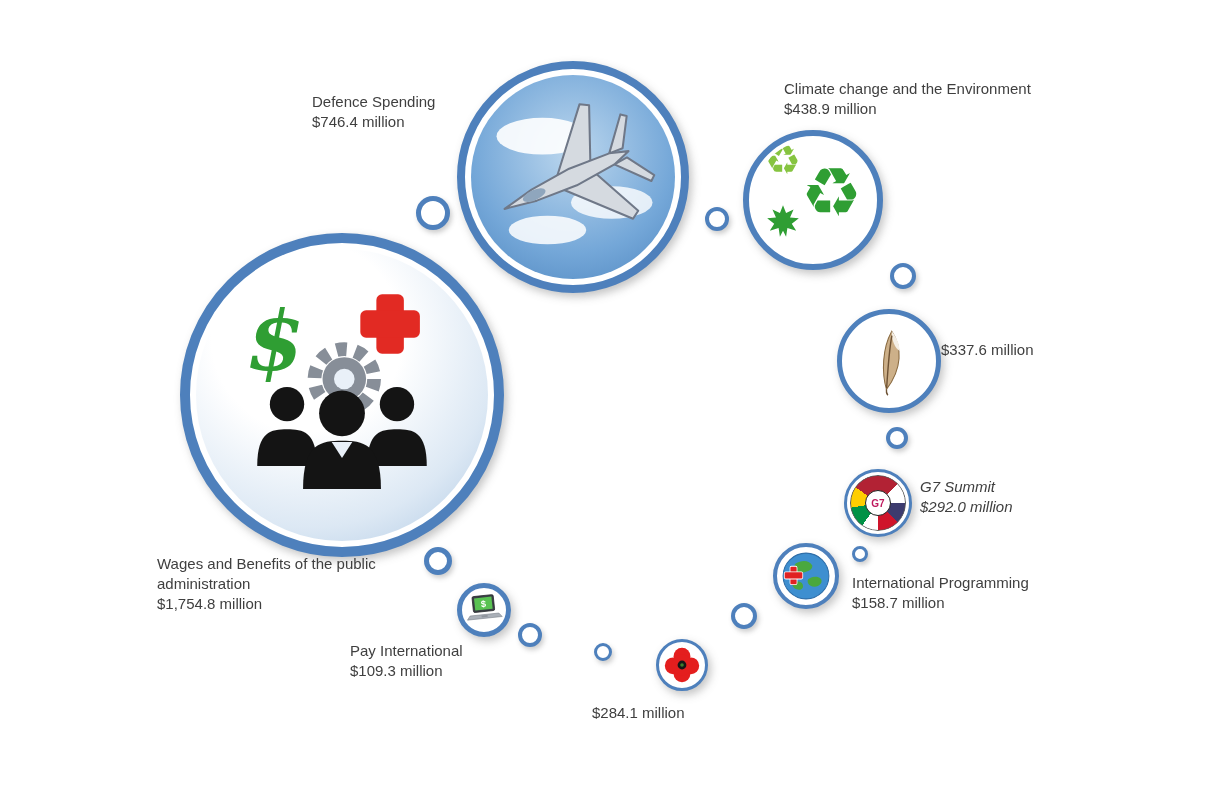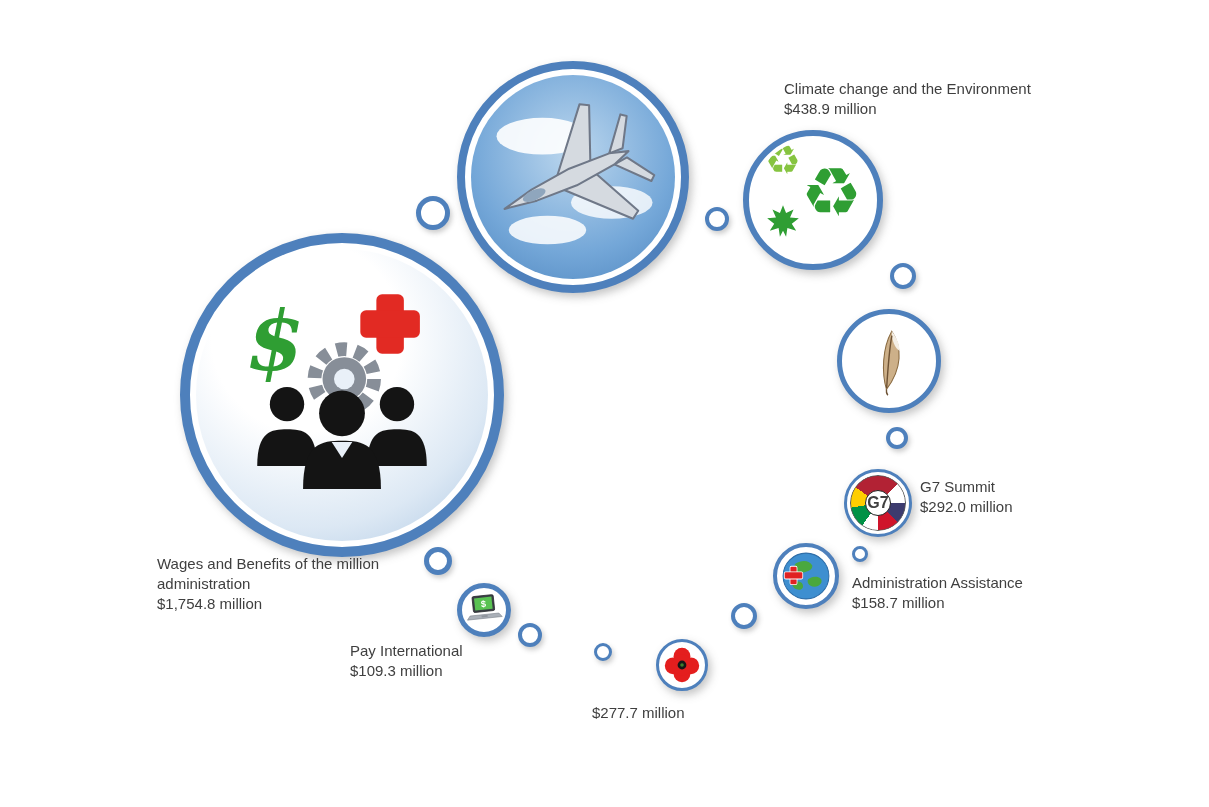--- a/index.html
+++ b/index.html
@@ -48,40 +48,40 @@
   #c6{left:731px;top:603px;width:26px;height:26px;border-width:4px;}
   #c7{left:594px;top:643px;width:18px;height:18px;border-width:3px;}
   #c8{left:518px;top:623px;width:24px;height:24px;border-width:4px;}
   #c9{left:424px;top:547px;width:28px;height:28px;border-width:5px;}
 
   
   .label{position:absolute;font-size:15px;line-height:20px;color:#3f3f3f;}
   #lbl-defence{left:312px;top:92px;width:150px;}
   #lbl-climate{left:784px;top:79px;width:300px;}
   #lbl-indigenous{left:941px;top:340px;width:220px;}
-  #lbl-g7{left:920px;top:477px;width:160px;}
+  #lbl-g7{left:920px;top:477px;width:160px;font-style:italic;}
   #lbl-intl{left:852px;top:573px;width:200px;}
   #lbl-veterans{left:592px;top:703px;width:300px;}
   #lbl-pay{left:350px;top:641px;width:170px;}
   #lbl-wages{left:157px;top:554px;width:258px;}
 
   
   .climate-wrap{position:relative;width:100%;height:100%;}
   .recycle-big{position:absolute;left:48px;top:18px;font-size:68px;line-height:1;color:#2f9e33;}
   .recycle-small{position:absolute;left:12px;top:0px;font-size:40px;line-height:1;color:#86c440;}
   .leaf{position:absolute;left:8px;top:62px;}
 
   
   .g7-flags{width:100%;height:100%;border-radius:50%;position:relative;border:1px solid #555;box-sizing:border-box;
     background:conic-gradient(#b22234 0 45deg,#ffffff 45deg 90deg,#3c3b6e 90deg 135deg,
                #cf142b 135deg 180deg,#ffffff 180deg 215deg,#009246 215deg 260deg,
                #ffce00 260deg 305deg,#b22234 305deg 360deg);}
   .g7-badge{position:absolute;left:50%;top:50%;transform:translate(-50%,-50%);
     width:26px;height:26px;border-radius:50%;background:#ffffff;border:1px solid #222;box-sizing:border-box;
-    display:flex;align-items:center;justify-content:center;font-size:16px;font-weight:bold;color:#404040;}
+    display:flex;align-items:center;justify-content:center;font-size:10px;font-weight:bold;color:#be185d;}
 </style>
 </head>
 <body>
 
 <div class="canvas">
 
   <div class="bubble" id="b-wages">
     <div class="inner">
       <svg width="252" height="252" viewBox="0 0 220 220">
         <text x="52" y="88" font-size="72" font-weight="bold" font-style="italic" font-family="DejaVu Serif, serif" fill="#2f9e33" text-anchor="middle">$</text>
@@ -202,46 +202,51 @@
   <div class="dot" id="c1"></div>
   <div class="dot" id="c2"></div>
   <div class="dot" id="c3"></div>
   <div class="dot" id="c4"></div>
   <div class="dot" id="c5"></div>
   <div class="dot" id="c6"></div>
   <div class="dot" id="c7"></div>
   <div class="dot" id="c8"></div>
   <div class="dot" id="c9"></div>
 
+  <div class="label" id="lbl-defence">
+    <div>Defence Spending</div>
+    <div>$746.4 million</div>
+  </div>
 
   <div class="label" id="lbl-climate">
     <div>Climate change and the Environment</div>
     <div>$438.9 million</div>
   </div>
 
   <div class="label" id="lbl-indigenous">
+    <div>$337.6 million</div>
   </div>
 
   <div class="label" id="lbl-g7">
     <div>G7 Summit</div>
     <div>$292.0 million</div>
   </div>
 
   <div class="label" id="lbl-intl">
-    <div>Administration Assistance</div>
+    <div>International Programming</div>
     <div>$158.7 million</div>
   </div>
 
   <div class="label" id="lbl-veterans">
-    <div>$277.7 million</div>
+    <div>$284.1 million</div>
   </div>
 
   <div class="label" id="lbl-pay">
     <div>Pay International</div>
     <div>$109.3 million</div>
   </div>
 
   <div class="label" id="lbl-wages">
-    <div>Wages and Benefits of the million administration</div>
+    <div>Wages and Benefits of the public administration</div>
     <div>$1,754.8 million</div>
   </div>
 
 </div>
 
 </body></html>

